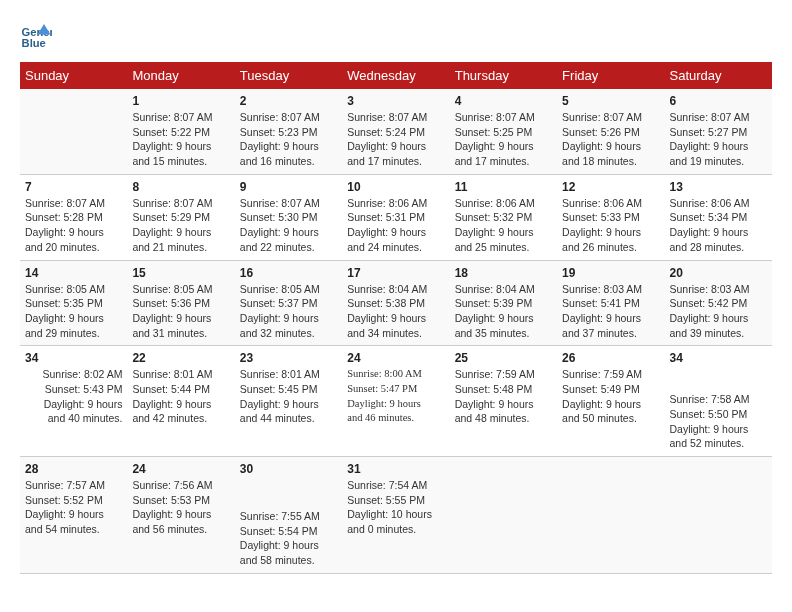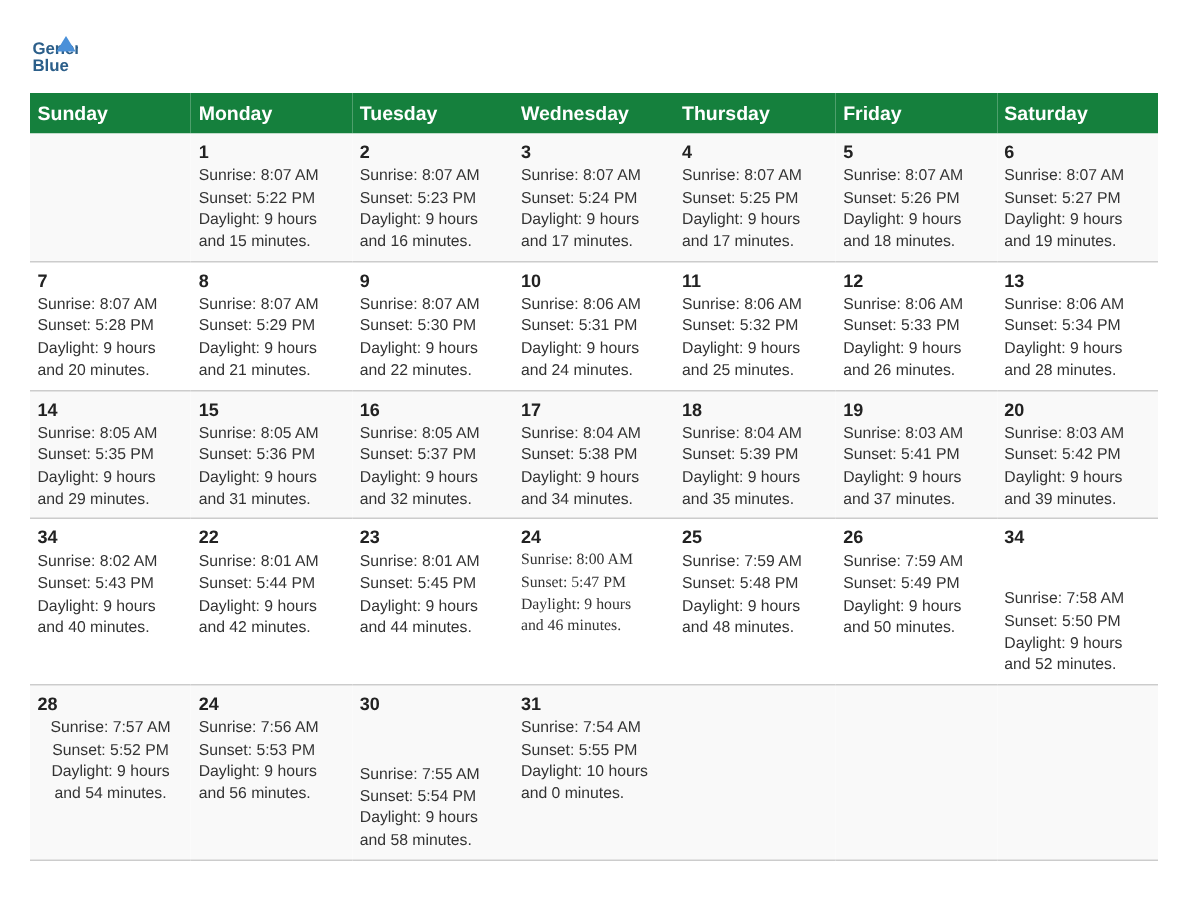--- a/index.html
+++ b/index.html
@@ -42,26 +42,26 @@
     .subtitle {
       font-size: 15px;
       color: #555;
     }
     table {
       width: 100%;
       border-collapse: collapse;
       font-size: 11px;
     }
     thead tr th {
-      background-color: #15803d;
+      background-color: #b91c1c;
       color: #fff;
       padding: 6px 5px;
       text-align: left;
       font-size: 13px;
-      font-weight: bold;
+      font-weight: normal;
     }
     tbody tr {
       border-bottom: 1px solid #ccc;
     }
     tbody tr:nth-child(odd) {
       background-color: #f9f9f9;
     }
     tbody tr:nth-child(even) {
       background-color: #ffffff;
     }
@@ -261,21 +261,21 @@
           <div class="day-number">20</div>
           <div class="day-info" style="white-space: pre-line;">Sunrise: 8:03 AM
 Sunset: 5:42 PM
 Daylight: 9 hours
 and 39 minutes.</div>
         </td>
       </tr>
       <tr>
         <td>
           <div class="day-number">34</div>
-          <div class="day-info" style="white-space: pre-line;">Sunrise: 8:02 AM
+          <div class="day-info" style="white-space: pre-line; text-align: right;">Sunrise: 8:02 AM
 Sunset: 5:43 PM
 Daylight: 9 hours
 and 40 minutes.</div>
         </td>
         <td>
           <div class="day-number">22</div>
           <div class="day-info" style="white-space: pre-line;">Sunrise: 8:01 AM
 Sunset: 5:44 PM
 Daylight: 9 hours
 and 42 minutes.</div>
@@ -312,21 +312,21 @@
           <div class="day-number">34</div>
           <div class="day-info" style="white-space: pre-line; margin-top: 27px;">Sunrise: 7:58 AM
 Sunset: 5:50 PM
 Daylight: 9 hours
 and 52 minutes.</div>
         </td>
       </tr>
       <tr>
         <td>
           <div class="day-number">28</div>
-          <div class="day-info" style="white-space: pre-line; text-align: center;">Sunrise: 7:57 AM
+          <div class="day-info" style="white-space: pre-line;">Sunrise: 7:57 AM
 Sunset: 5:52 PM
 Daylight: 9 hours
 and 54 minutes.</div>
         </td>
         <td>
           <div class="day-number">24</div>
           <div class="day-info" style="white-space: pre-line;">Sunrise: 7:56 AM
 Sunset: 5:53 PM
 Daylight: 9 hours
 and 56 minutes.</div>

